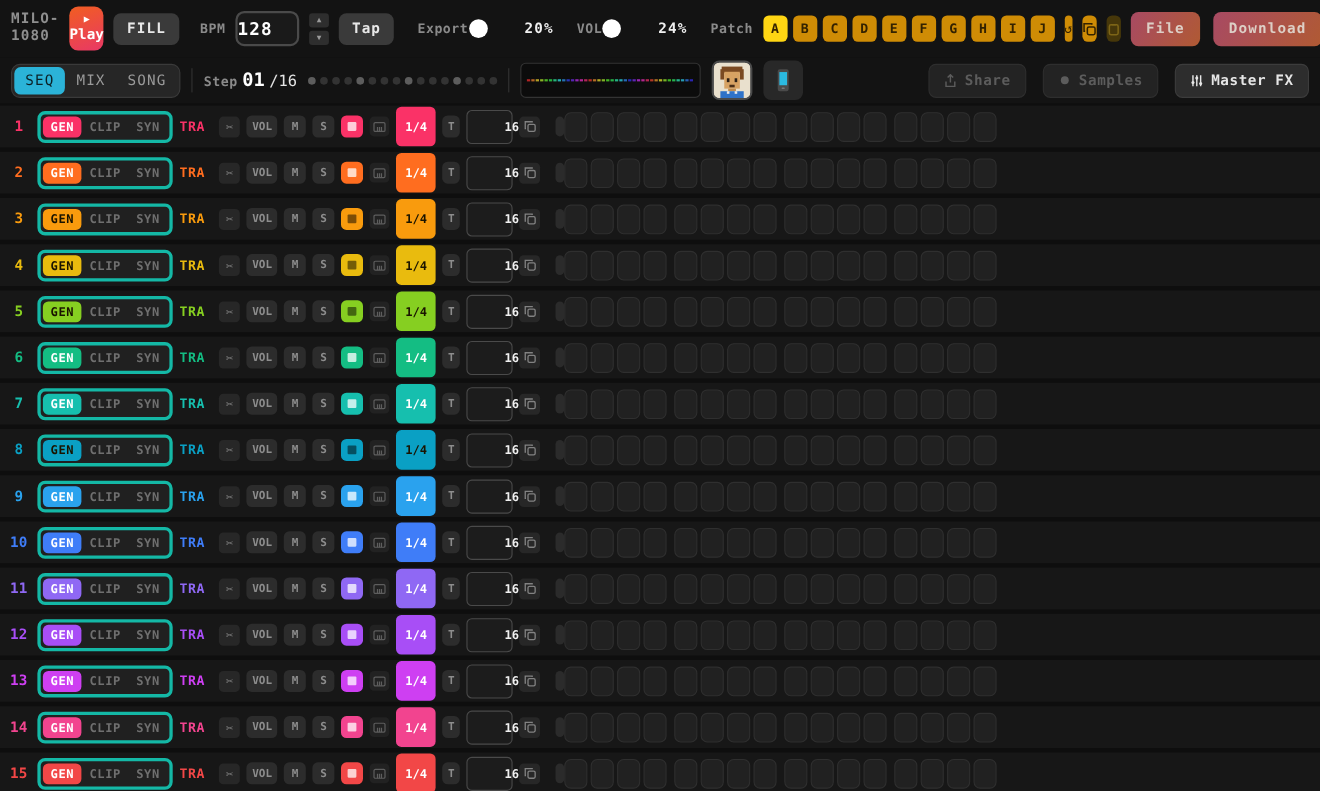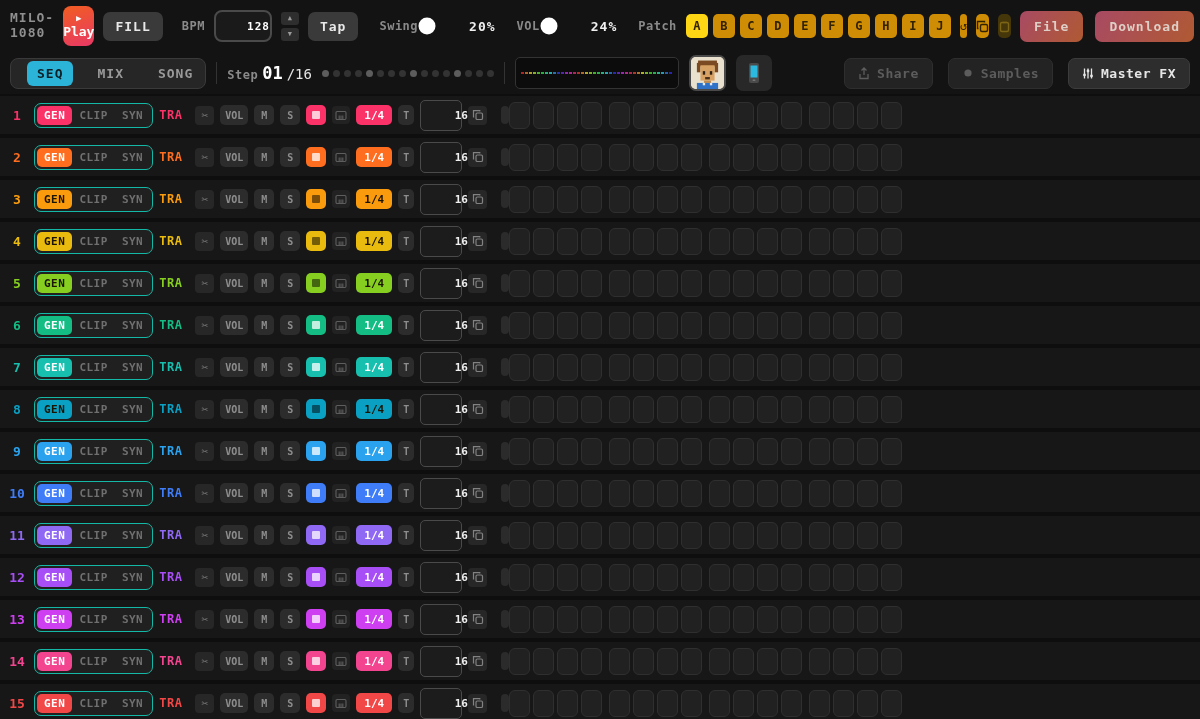--- a/index.html
+++ b/index.html
@@ -9,40 +9,40 @@
   
   .topbar { height:52px; display:flex; align-items:center; padding:0 10px; gap:9px; background:#131313; }
   .logo { color:#8f8f8f; font-weight:bold; font-size:13px; line-height:1.15; letter-spacing:1px; width:52px; }
   .play-btn { width:56px; height:40px; border-radius:8px; background:linear-gradient(160deg,#f05a28 10%,#e93a62 95%);
               color:#fff; font-weight:bold; font-size:13px; display:flex; flex-direction:column; align-items:center; justify-content:center; gap:1px; }
   .play-btn .tri { font-size:9px; line-height:1; }
   .flat-btn { background:#3a3a3a; color:#e8e8e8; font-weight:bold; font-size:13px; letter-spacing:1px;
               padding:7px 12px; border-radius:7px; }
   .lbl { color:#8a8a8a; font-size:12px; font-weight:bold; letter-spacing:.5px; }
   .bpm-box { width:58px; height:32px; background:#1a1a1a; border:2px solid #4a4a4a; border-radius:8px;
-             color:#fff; font-weight:bold; font-size:11px; text-align:right; letter-spacing:1px; }
+             color:#fff; font-weight:bold; font-size:16px; text-align:left; letter-spacing:1px; }
   .stepper { display:flex; flex-direction:column; gap:3px; }
   .stepper button { width:18px; height:13px; background:#2e2e2e; color:#9a9a9a; font-size:7px; border-radius:3px; line-height:1; }
   .slider { position:relative; width:62px; height:10px; border-radius:5px; background:#3a3a3a; }
   .slider .fill { position:absolute; left:0; top:0; bottom:0; border-radius:5px; }
   .slider .thumb { position:absolute; top:50%; transform:translate(-50%,-50%); width:17px; height:17px; border-radius:50%; background:#fff; }
   .pct { color:#f0f0f0; font-weight:bold; font-size:13px; letter-spacing:1px;padding-left:33px; }
   .patch-group { display:flex; gap:5px; align-items:center; }
   .patch-btn { width:22px; height:24px; border-radius:5px; background:#cf8c05; color:#332200; font-weight:bold; font-size:12px; }
   .patch-btn.active { background:#ffd613; }
   .patch-icon-btn { width:22px; height:24px; border-radius:5px; background:#cf8c05; color:#332200; font-size:12px; display:flex; align-items:center; justify-content:center; }
   .patch-icon-btn.dim { background:#46370a; color:#7d6517; }
   .grad-group { margin-left:auto; display:flex; gap:12px; }
   .grad-btn { border-radius:7px; padding:8px 14px; font-weight:bold; font-size:13px; letter-spacing:1px; color:#ddcfc6;
               background:linear-gradient(120deg,#a84a63 0%,#b05a33 100%); }
 
   
   .transport { height:42px; display:flex; align-items:center; padding:0 10px; gap:10px; background:#131313; }
   .tabs { display:flex; background:#262626; border:1px solid #3a3a3a; border-radius:8px; padding:2px; }
-  .tab { padding:5px 10px; font-weight:bold; font-size:13px; letter-spacing:1px; color:#9a9a9a; border-radius:6px;margin-left:14px; }
+  .tab { padding:5px 10px; font-weight:normal; font-size:13px; letter-spacing:1px; color:#9a9a9a; border-radius:6px; }
   .tab.active { background:#2bb3d8; color:#0c2127; }
   .vdiv { width:1px; height:22px; background:#333; }
   .step-group { display:flex; align-items:baseline; gap:4px; }
   .step-cur { color:#fff; font-weight:bold; font-size:17px; }
   .step-tot { color:#e5e5e5; font-weight:normal; font-size:14px; }
   .dots { display:flex; gap:4px; align-items:center; }
   .dot { width:7px; height:7px; border-radius:50%; background:#333; }
   .dot.beat { background:#5d5d5d; }
   .wave { width:164px; height:32px; background:#0c0c0c; border:1px solid #333; border-radius:5px; display:flex; align-items:center; padding:0 5px; }
   .waveline { display:flex; gap:1px; width:100%; }
@@ -52,33 +52,33 @@
   .act-group { margin-left:auto; display:flex; gap:15px; }
   .act-btn { display:flex; align-items:center; gap:7px; background:#2d2d2d; border:1px solid #3c3c3c; border-radius:7px;
              padding:7px 13px; color:#e6e6e6; font-weight:bold; font-size:13px; letter-spacing:.5px; }
   .act-btn svg { stroke:currentColor; }
   .act-btn.dim { background:#232323; border-color:#2e2e2e; color:#5c5c5c; }
 
   
   .tracks { padding-top:2px; }
   .track { height:38px; margin-bottom:4px; background:#171717; display:flex; align-items:center; padding:0 6px; gap:6px; }
   .tnum { width:22px; text-align:center; font-weight:bold; font-size:13px; color:var(--accent); }
-  .seg { display:flex; align-items:flex-end; background:#202020; border:1px solid #14b8a6; border-radius:7px; padding:2px; }
+  .seg { display:flex; align-items:flex-end; background:#202020; border:3px solid #14b8a6; border-radius:7px; padding:2px; }
   .seg .pill { padding:3px 7px; font-weight:bold; font-size:11px; letter-spacing:.5px; border-radius:5px; color:#6f6f6f; }
   .seg .pill.on { background:var(--accent); color:#fff; }
   .track.dark .pill.on { color:#1a1400; }
   .tname { width:30px; font-weight:bold; font-size:12px; color:var(--accent); letter-spacing:.5px; }
   .sq-btn { height:20px; background:#2c2c2c; border-radius:5px; color:#8d8d8d; font-weight:bold; font-size:10px;
             display:flex; align-items:center; justify-content:center; }
   .w20 { width:20px; } .w16 { width:16px; } .w28 { width:28px; }
   .chip { width:20px; height:20px; border-radius:5px; background:var(--accent); display:flex; align-items:center; justify-content:center; }
   .chip i { display:block; width:8px; height:8px; border-radius:1px; background:rgba(255,255,255,.75); }
   .track.dark .chip i { background:rgba(0,0,0,.5); }
   .piano-btn { width:18px; height:18px; border-radius:4px; background:#222; display:flex; align-items:center; justify-content:center; }
-  .rate-btn { width:36px; height:20px; border-radius:5px; background:var(--accent); color:#fff; font-weight:bold; font-size:11px;
+  .rate-btn { width:36px; height:36px; border-radius:5px; background:var(--accent); color:#fff; font-weight:bold; font-size:11px;
               display:flex; align-items:center; justify-content:center; }
   .track.dark .rate-btn { color:#1a1400; }
   .len-btn { width:27px; height:31px; border-radius:5px; background:#1c1c1c; border:1px solid #4a4a4a; color:#f0f0f0;
              font-weight:bold; font-size:11px; display:flex; align-items:center; justify-content:center;padding-left:40px; }
   .icon-btn { width:19px; height:19px; border-radius:4px; background:#272727; color:#828282; display:flex; align-items:center; justify-content:center; font-size:11px; }
   .cells { display:flex; gap:3px; align-items:center; margin-left:8px; }
   .handle { width:8px; height:18px; border-radius:4px; background:#2b2b2b; margin-right:-3px; }
   .cell { width:21px; height:27px; border-radius:6px; background:#212121; border:1px solid #2f2f2f; }
   .cell.grp { margin-left:4px; }
 </style>
@@ -95,21 +95,21 @@
     <span>Play</span>
   </button>
   <button class="flat-btn">FILL</button>
   <span class="lbl" style="margin-left:10px">BPM</span>
   <input class="bpm-box" value="128" style="">
   <div class="stepper">
     <button>▲</button>
     <button>▼</button>
   </div>
   <button class="flat-btn">Tap</button>
-  <span class="lbl" style="margin-left:12px">Swing</span>
+  <span class="lbl" style="margin-left:12px">Export</span>
   <div class="slider">
       <div class="fill" style="width:28%;background:#2bb3d8"></div>
       <div class="thumb" style="left:28%"></div>
     </div>
   <span class="pct">20%</span>
   <span class="lbl" style="margin-left:12px">VOL</span>
   <div class="slider">
       <div class="fill" style="width:78%;background:#f0a400"></div>
       <div class="thumb" style="left:78%"></div>
     </div>

